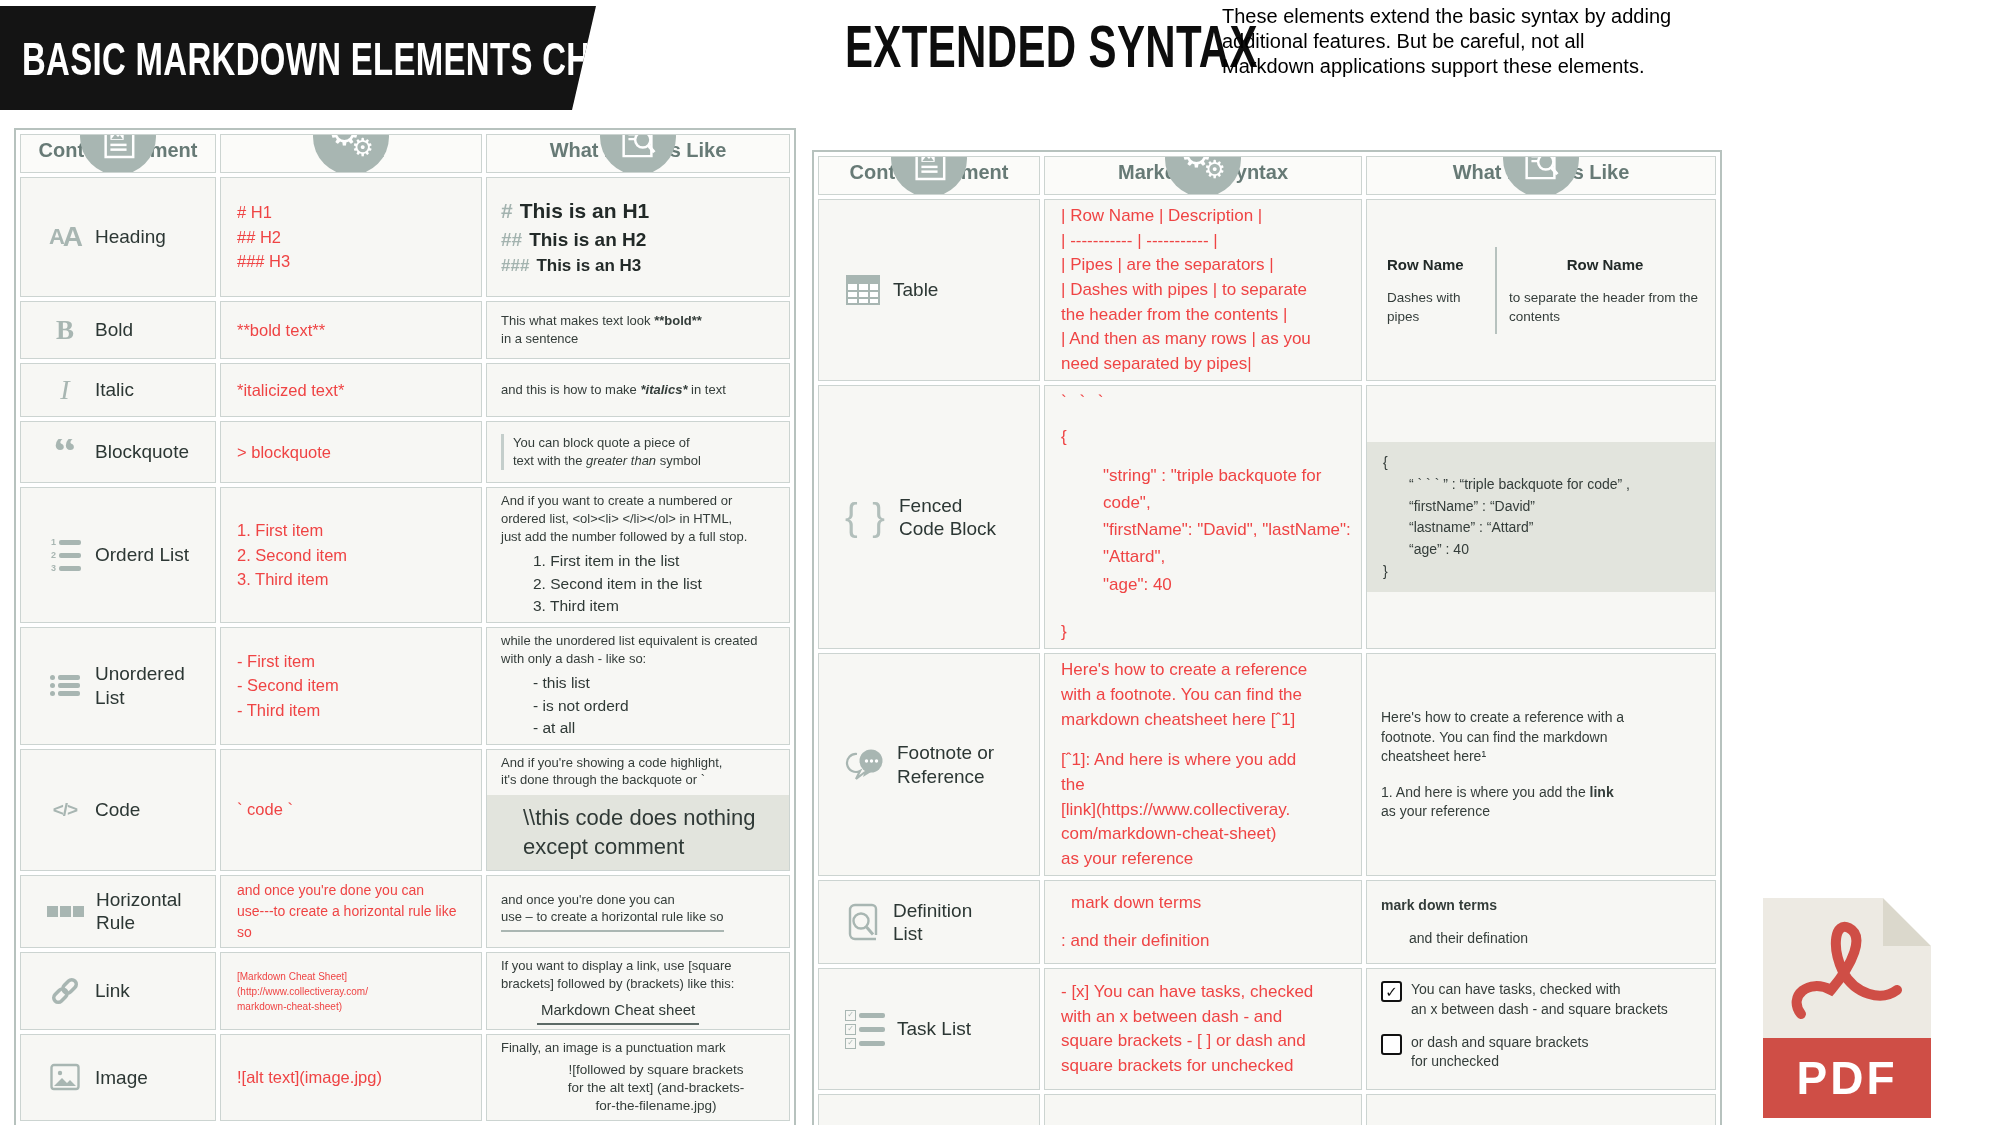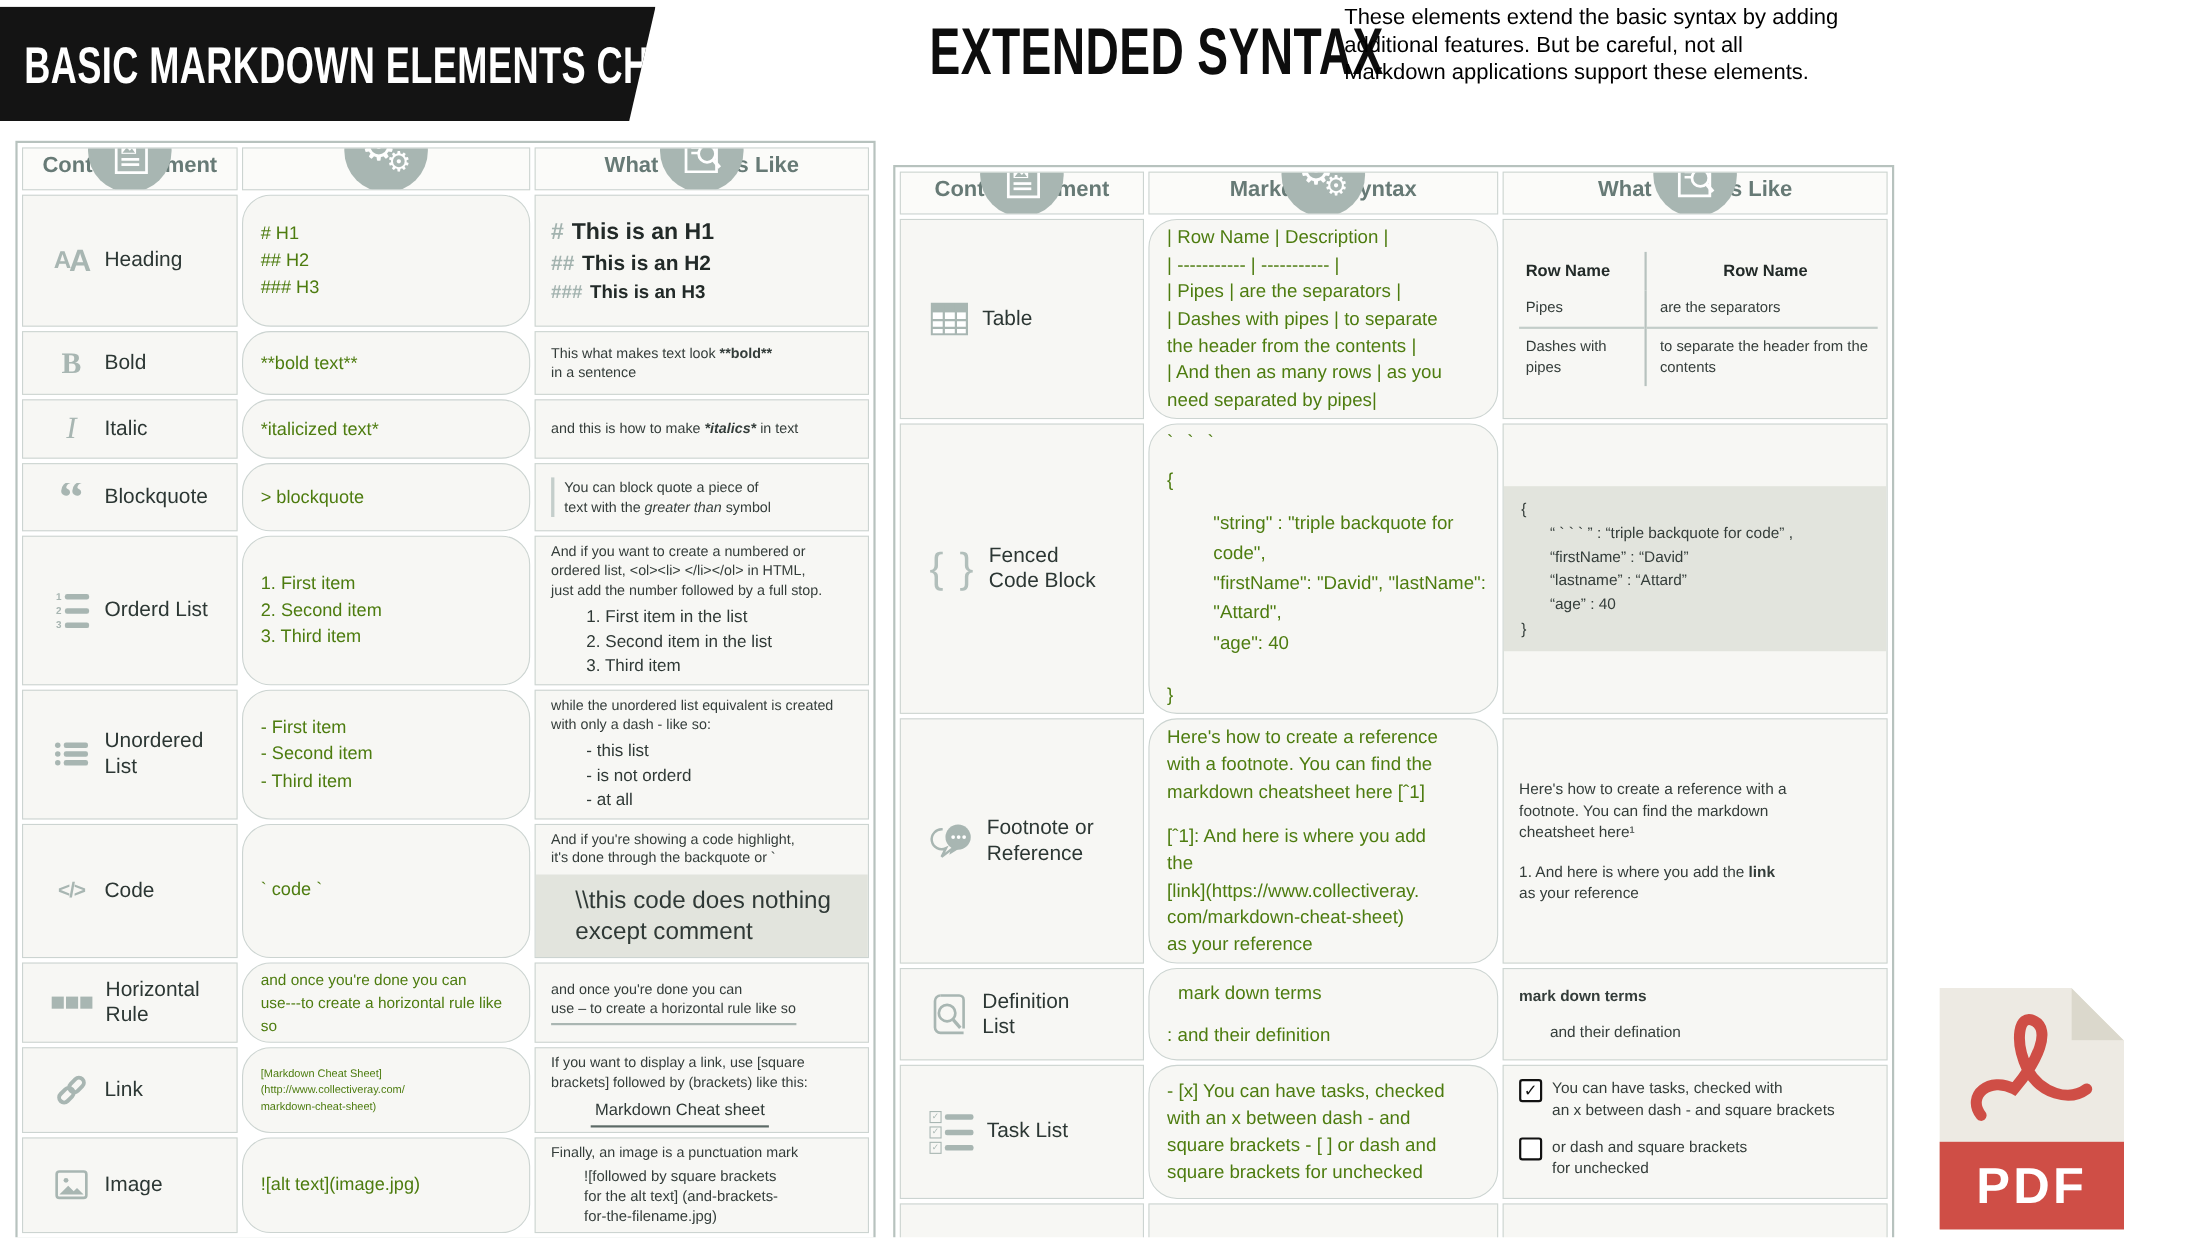--- a/index.html
+++ b/index.html
@@ -29,21 +29,21 @@
             border-radius:50%;background:#a8b6b2;display:flex;align-items:center;justify-content:center;z-index:2;}
   .gears{color:#ffffff;line-height:1;display:flex;align-items:flex-start;}
   .gear-big{font-size:36px;}
   .gear-small{font-size:25px;margin-left:-9px;margin-top:20px;}
 
   .basic-table{left:14px;top:128px;width:778px;}
   .ext-table{left:812px;top:150px;width:906px;}
 
   .cell-el .el{display:flex;align-items:center;gap:12px;padding-left:16px;}
   .el-label{font-size:19px;color:#2c3734;line-height:1.25;}
-  .cell-syn{font-size:16.5px;line-height:1.5;color:#4d7c0f;padding-left:16px !important;border-radius:26px;}
+  .cell-syn{font-size:16.5px;line-height:1.5;color:#ef4444;padding-left:16px !important;}
   .cell-looks{font-size:13px;line-height:1.35;color:#343d3a;padding-left:14px !important;padding-right:8px !important;}
   .pre,[data-bind-lines]{white-space:pre-line;}
 
   
   .ic{color:#a8b6b2;flex:0 0 auto;display:inline-flex;align-items:center;justify-content:center;min-width:36px;}
   .ic-heading{font-weight:bold;letter-spacing:-2px;}
   .ic-heading .a1{font-size:22px;}
   .ic-heading .a2{font-size:28px;}
   .ic-bold{font-family:"Liberation Serif",serif;font-weight:bold;font-size:27px;}
   .ic-italic{font-family:"Liberation Serif",serif;font-style:italic;font-size:28px;}
@@ -66,21 +66,21 @@
   .htxt{font-weight:bold;color:#222a28;}
   .h1 .hash,.h1 .htxt{font-size:21px;}
   .h2 .hash,.h2 .htxt{font-size:19px;}
   .h3 .hash,.h3 .htxt{font-size:17px;}
   .bq{border-left:3px solid #c4cecb;padding-left:9px;}
   .list-lines{font-size:15.5px;margin-left:32px;margin-top:5px;line-height:1.45;color:#2f3936;}
   .code-block{background:#e2e4dd;margin:6px -8px 0 -14px;padding:8px 10px 8px 36px;font-size:22px;line-height:1.35;color:#2f3936;}
   .rule-under{display:inline-block;border-bottom:2px solid #aab6b2;padding-bottom:4px;}
   .link-line{margin:8px 0 0 36px;}
   .link-ul{display:inline-block;font-size:15px;color:#2f3936;border-bottom:2px solid #5c6a66;padding:0 4px 3px 4px;}
-  .indent-block{margin-left:30px;margin-top:4px;font-size:13.5px;}
+  .indent-block{margin-left:30px;margin-top:4px;font-size:13.5px;text-align:center;}
 
   
   .ext-table .cell-syn{font-size:17px;line-height:1.45;}
   .ext-table .cell-looks{font-size:14px;line-height:1.4;}
   .mini-table{display:table;width:100%;border-collapse:collapse;}
   .mini-tr{display:table-row;}
   .mini-tr span{display:table-cell;padding:7px 6px;vertical-align:top;}
   .mini-tr .c1{width:102px;}
   .mini-tr .c2{border-left:2px solid #b7c2be;padding-left:12px;}
   .mini-head span{font-weight:bold;font-size:15px;color:#222a28;}
@@ -459,24 +459,20 @@
 the header from the contents |
 | And then as many rows | as you
 need separated by pipes|</td>
       <td class="cell-looks">
         <div class="mini-table">
           <div class="mini-tr mini-head">
             <span class="c1" data-bind="extended_table.rows.table.looks_table.col1_header">Row Name</span>
             <span class="c2" data-bind="extended_table.rows.table.looks_table.col2_header">Row Name</span>
           </div>
           <div class="mini-tr mini-row">
-            <span class="c1" data-bind="extended_table.rows.table.looks_table.rows.0.c1">Pipes</span>
-            <span class="c2" data-bind="extended_table.rows.table.looks_table.rows.0.c2">are the separators</span>
-          </div>
-          <div class="mini-tr mini-row">
             <span class="c1" data-bind="extended_table.rows.table.looks_table.rows.1.c1">Dashes with pipes</span>
             <span class="c2" data-bind="extended_table.rows.table.looks_table.rows.1.c2">to separate the header from the contents</span>
           </div>
         </div>
       </td>
     </tr>
 
     <tr style="height:252px">
       <td class="cell-el">
             <div class="el">

